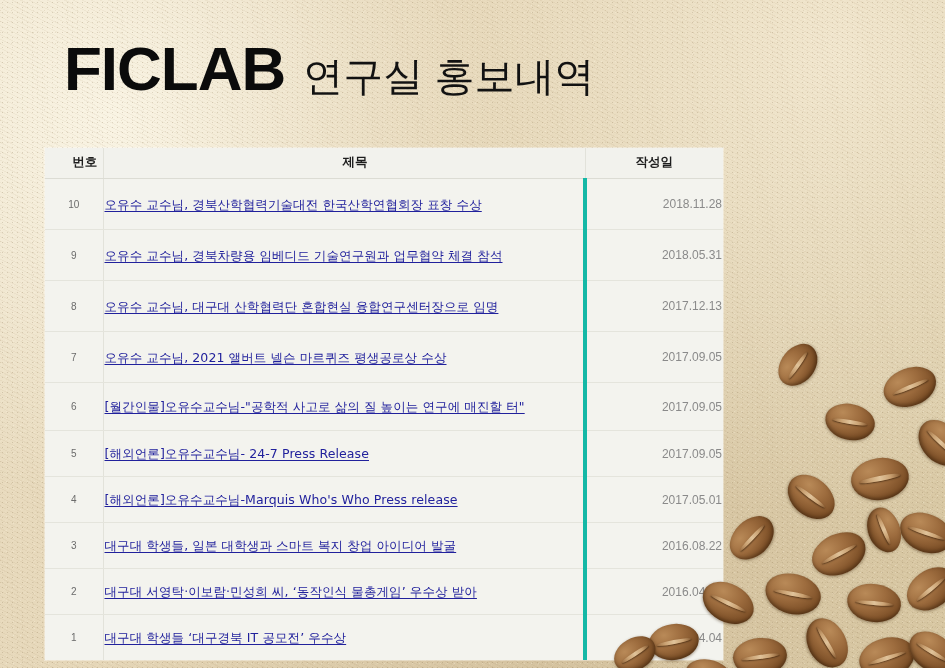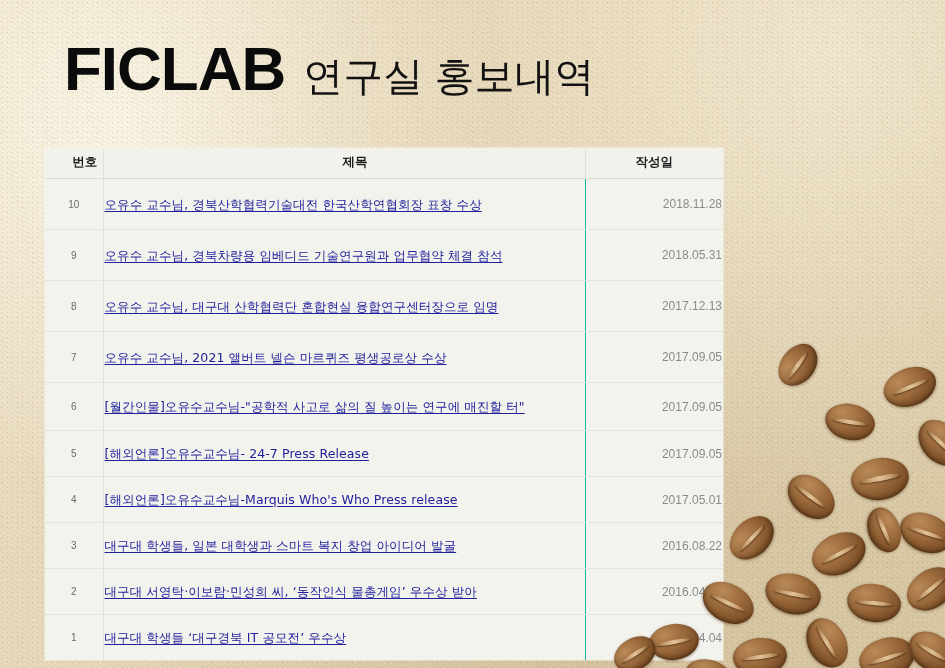--- a/index.html
+++ b/index.html
@@ -149,21 +149,21 @@
   tbody tr:last-child td { border-bottom: none; }
 
   td.cell-no {
     text-align: center;
     font-size: 10px;
     color: #6b6b6b;
     border-right: 1px solid #e2e2da;
     font-family: "Liberation Sans", "DejaVu Sans", sans-serif;
   }
   td.cell-title {
-    border-right: 1px solid #14b8a6;
+    border-right: 4px solid #14b8a6;
   }
   td.cell-title a {
     font-size: 12.5px;
     color: #21219c;
     text-decoration: underline;
     text-underline-offset: 2px;
     font-family: "DejaVu Sans", "Liberation Sans", sans-serif;
     letter-spacing: .1px;
   }
   td.cell-date {

